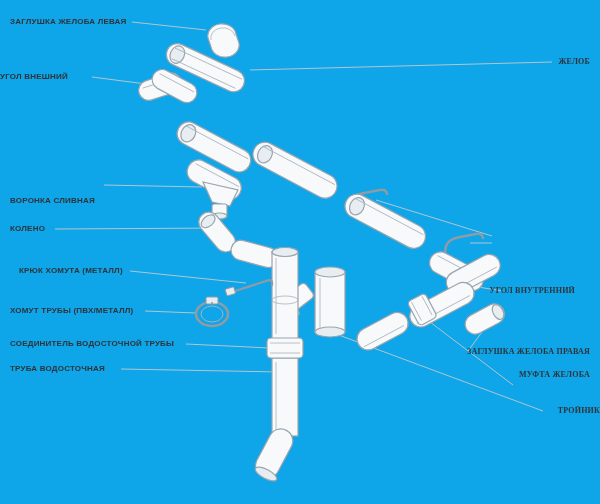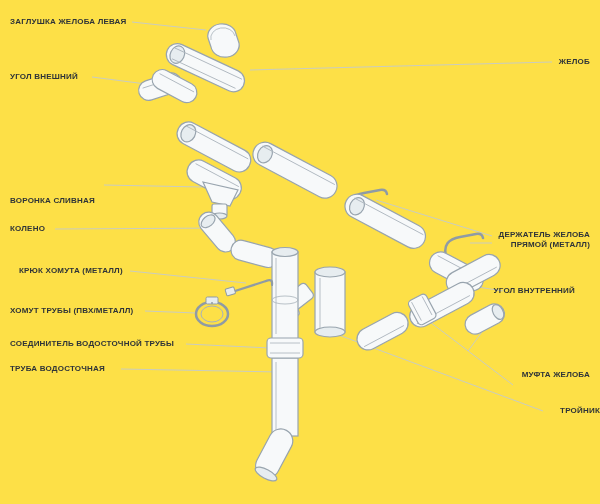--- a/index.html
+++ b/index.html
@@ -1,27 +1,27 @@
 <!DOCTYPE html>
 <html><head>
 <meta charset="utf-8">
 <style>
   html,body{margin:0;padding:0;background:#fff;}
   #stage{
-    position:relative;width:600px;height:504px;background:#fde047;
+    position:relative;width:600px;height:504px;background:#0ea5e9;
     font-family:"Liberation Sans",sans-serif;overflow:hidden;
   }
   #art{position:absolute;left:0;top:0;}
   .label{
     position:absolute;
     font:600 8px/10px "Liberation Sans",sans-serif;
     color:#2e3338;letter-spacing:.2px;text-transform:uppercase;
     white-space:nowrap;
   }
-  .label.right{text-align:right;}
+  .label.right{text-align:right;font-family:Liberation Serif, serif;}
   .label.wrap{white-space:normal;}
   
   .part rect,.part path.solid,.part ellipse{fill:#f7f9fa;stroke:#98a4ae;stroke-width:1.2;}
   .part .open{fill:#e7edf0;}
   .part .wire{fill:none;stroke:#a8b2ba;stroke-width:0.8;}
   .bracket{fill:none;stroke:#8f9ba5;stroke-width:2.5;stroke-linecap:round;}
   .leader{stroke:#c3c9ce;stroke-width:0.9;fill:none;}
   .rod{stroke:#8f9ba5;stroke-width:2.2;stroke-linecap:round;fill:none;}
 </style>
 </head>
@@ -188,27 +188,27 @@
 
     <g>
       <ellipse cx="212" cy="314" rx="16" ry="12" fill="none" stroke="#8f9ba5" stroke-width="2.5"></ellipse>
       <ellipse cx="212" cy="314" rx="11" ry="8" fill="none" stroke="#a8b2ba" stroke-width="1"></ellipse>
       <rect x="206" y="297" width="12" height="7" rx="1.5" fill="#e7edf0" stroke="#8f9ba5" stroke-width="1"></rect>
       <line x1="212" y1="304" x2="212" y2="302" stroke="#8f9ba5" stroke-width="1.5"></line>
     </g>
   </svg>
 
   <div class="label" style="left:10px;top:17px">ЗАГЛУШКА ЖЕЛОБА ЛЕВАЯ</div>
-  <div class="label" style="left:10px;top:72px">УГОЛ ВНЕШНИЙ</div>
+  <div class="label" style="left:0;top:72px">УГОЛ ВНЕШНИЙ</div>
   <div class="label" style="left:10px;top:196px">ВОРОНКА СЛИВНАЯ</div>
   <div class="label" style="left:10px;top:224px">КОЛЕНО</div>
   <div class="label" style="left:19px;top:266px">КРЮК ХОМУТА (металл)</div>
   <div class="label" style="left:10px;top:339px">СОЕДИНИТЕЛЬ ВОДОСТОЧНОЙ ТРУБЫ</div>
   <div class="label" style="left:10px;top:306px">ХОМУТ ТРУБЫ (пвх/металл)</div>
   <div class="label" style="left:10px;top:364px">ТРУБА ВОДОСТОЧНАЯ</div>
 
   <div class="label right" style="right:10px;top:57px">ЖЕЛОБ</div>
-  <div class="label right wrap" style="right:10px;top:230px;width:100px">ДЕРЖАТЕЛЬ ЖЕЛОБА ПРЯМОЙ (металл)</div>
   <div class="label right" style="right:25px;top:286px">УГОЛ ВНУТРЕННИЙ</div>
+  <div class="label right" style="right:10px;top:347px">ЗАГЛУШКА ЖЕЛОБА ПРАВАЯ</div>
   <div class="label right" style="right:10px;top:370px">МУФТА ЖЕЛОБА</div>
   <div class="label right" style="right:0;top:406px">ТРОЙНИК</div>
 
 </div>
 
 </body></html>

